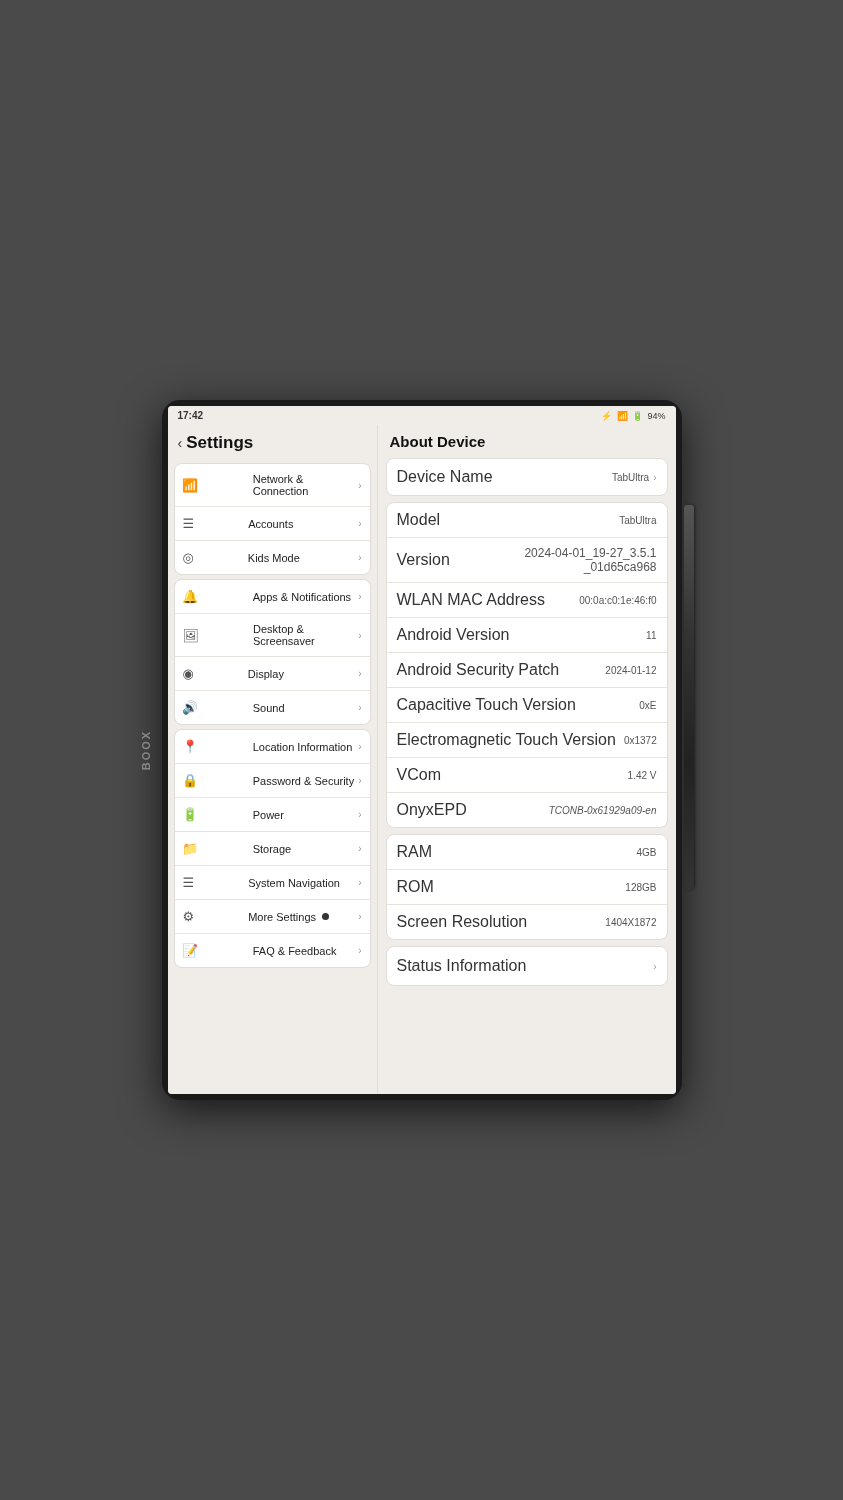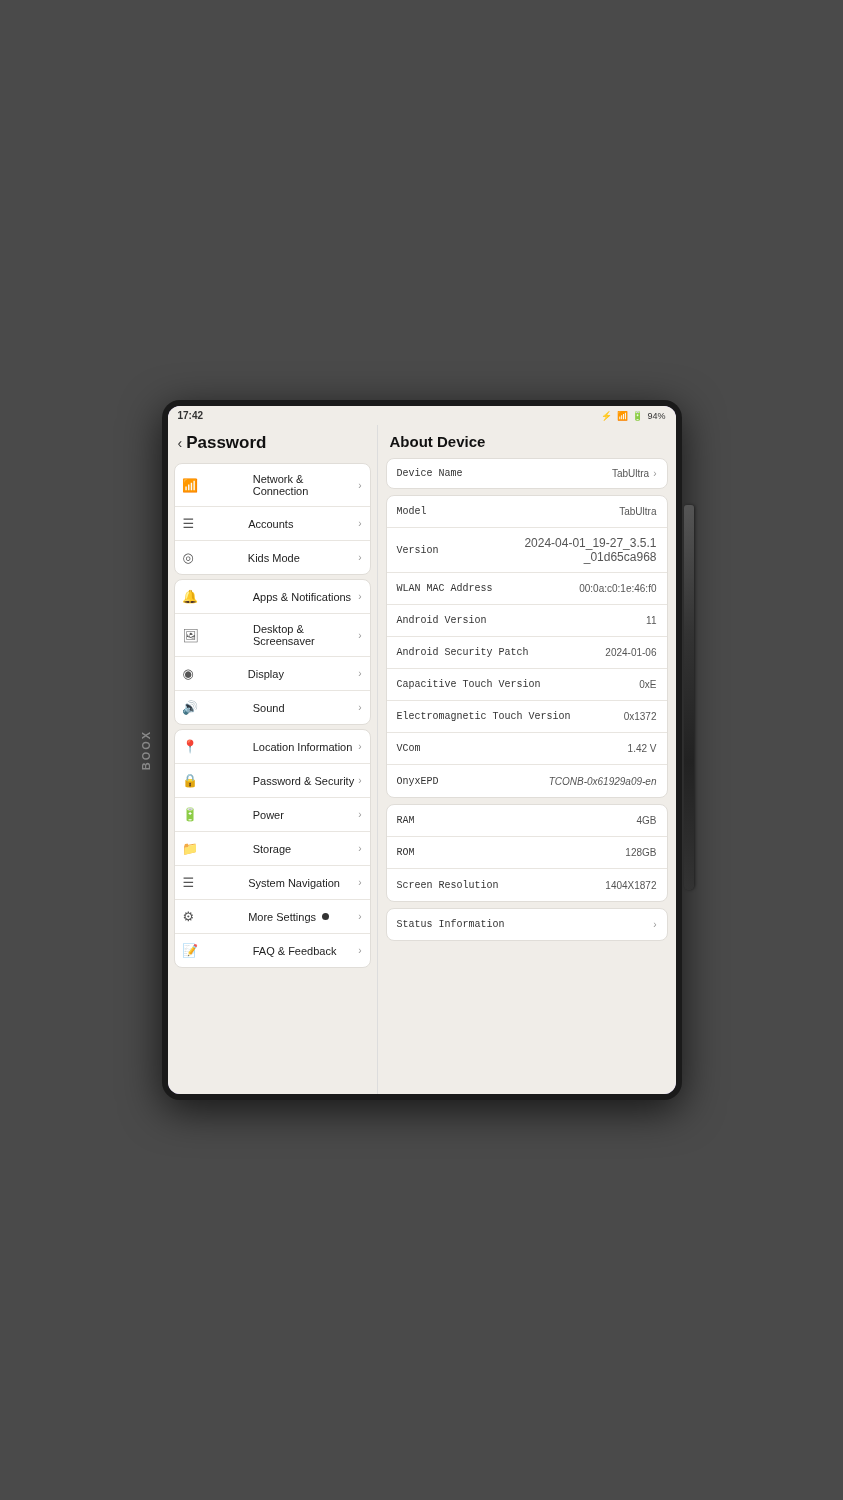--- a/index.html
+++ b/index.html
@@ -38,21 +38,21 @@
       width: 10px;
       height: 55%;
       background: linear-gradient(to bottom, #555, #333, #222, #333);
       border-radius: 5px 5px 8px 8px;
       box-shadow: 1px 0 3px rgba(0,0,0,0.5);
     }
     .screen {
       width: 100%;
       height: 100%;
       background: #c4b5fd;
-      border-radius: 12px;
+      border-radius: 4px;
       overflow: hidden;
       display: flex;
       flex-direction: column;
     }
     .status-bar {
       display: flex;
       justify-content: space-between;
       align-items: center;
       padding: 4px 10px;
       background: #f0ede8;
@@ -149,21 +149,21 @@
     }
     .info-row {
       display: flex;
       justify-content: space-between;
       align-items: center;
       padding: 8px 10px;
       border-bottom: 1px solid #e8e5e0;
       min-height: 32px;
     }
     .info-row:last-child { border-bottom: none; }
-    .info-label { font-size: 10px; color: #333; flex-shrink: 0; font-family: Liberation Mono, monospace; }
+    .info-label { font-size: 16px; color: #333; flex-shrink: 0; }
     .info-value { font-size: 10px; color: #555; text-align: right; flex: 1; padding-left: 8px; }
     .info-row-chevron {
       display: flex;
       justify-content: space-between;
       align-items: center;
       padding: 10px 10px;
       cursor: pointer;
     }
     .chevron-right { font-size: 10px; color: #999; }
     .device-name-row {
@@ -190,21 +190,21 @@
         <span>🔋</span>
         <span>94%</span>
       </div>
     </div>
 
     <div class="main-content">
 
       <div class="left-panel">
         <div class="settings-header">
           <span class="back-arrow">‹</span>
-          <span class="settings-title">Password</span>
+          <span class="settings-title">Settings</span>
         </div>
 
         <div class="nav-list">
 
           <div class="nav-group">
             <div class="nav-item">
               <div class="nav-item-left">
                 <span class="nav-icon">📶</span>
                 <span class="nav-label">Network &amp; Connection</span>
               </div>
@@ -338,21 +338,21 @@
           <div class="info-row">
             <span class="info-label">WLAN MAC Address</span>
             <span class="info-value">00:0a:c0:1e:46:f0</span>
           </div>
           <div class="info-row">
             <span class="info-label">Android Version</span>
             <span class="info-value">11</span>
           </div>
           <div class="info-row">
             <span class="info-label">Android Security Patch</span>
-            <span class="info-value">2024-01-06</span>
+            <span class="info-value">2024-01-12</span>
           </div>
           <div class="info-row">
             <span class="info-label">Capacitive Touch Version</span>
             <span class="info-value">0xE</span>
           </div>
           <div class="info-row">
             <span class="info-label">Electromagnetic Touch Version</span>
             <span class="info-value">0x1372</span>
           </div>
           <div class="info-row">

